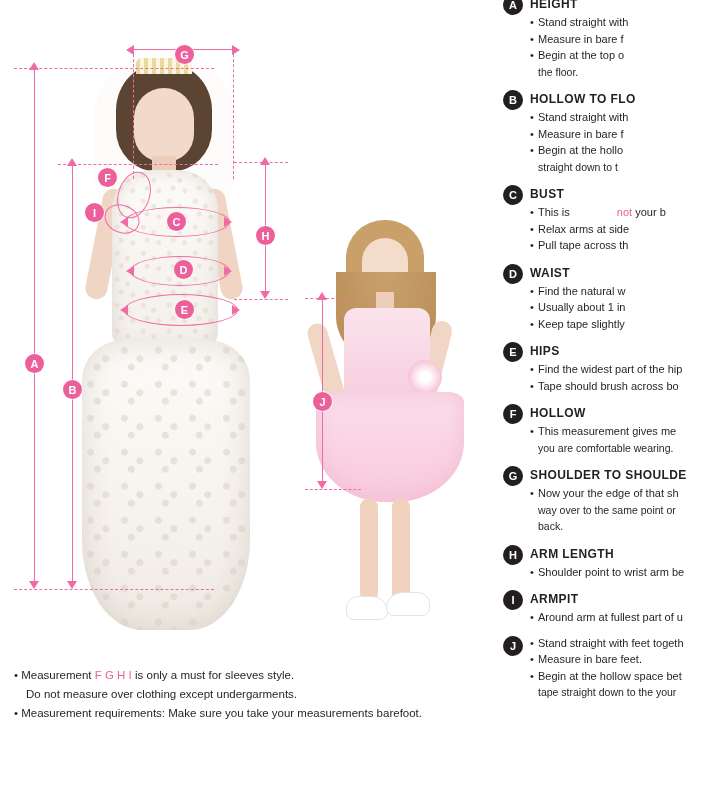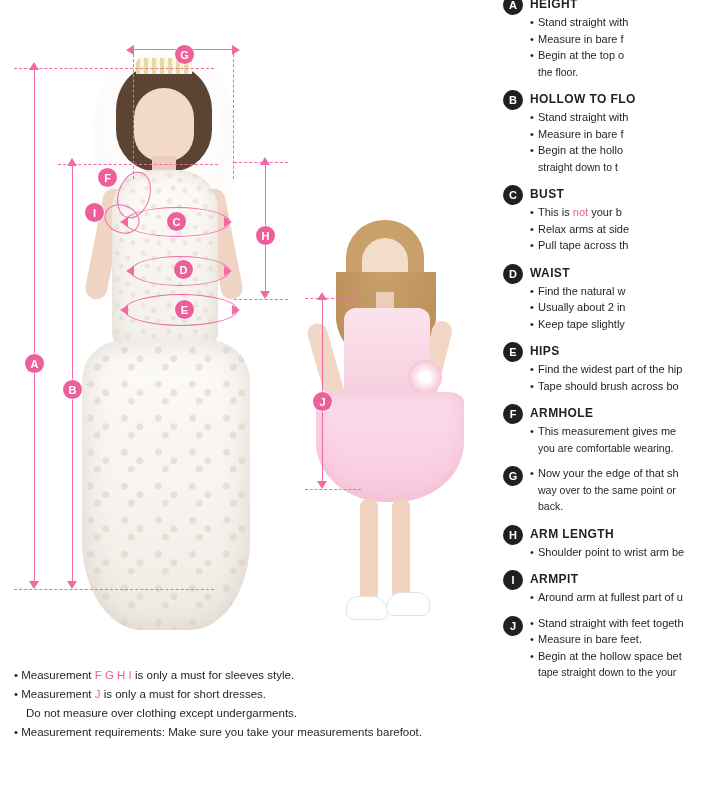--- a/index.html
+++ b/index.html
@@ -151,21 +151,21 @@
   .instr-block{position:relative;padding:0 0 9px 30px;}
   .badge{
     position:absolute;left:3px;top:1px;width:20px;height:20px;border-radius:50%;
     background:#231f20;color:#ffffff;font-size:11px;font-weight:bold;
     display:flex;align-items:center;justify-content:center;
   }
   .instr-title{font-size:12px;font-weight:bold;letter-spacing:.4px;line-height:20px;}
   .instr-item{font-size:11px;line-height:16.5px;white-space:nowrap;}
   .instr-cont{font-size:10.5px;line-height:16.5px;padding-left:8px;white-space:nowrap;}
   .bul{display:inline-block;width:8px;}
-  .underline{}
+  .underline{margin-left:44px;}
 </style>
 </head>
 <body>
 
 <div class="page">
 
   <div class="left">
 
     <div class="model bride">
       <div class="veil"></div>
@@ -249,23 +249,20 @@
     <div class="vsolid" style="left:322px;top:300px;height:186px;"></div>
     <div class="arrow-up" style="left:317px;top:292px;"></div>
     <div class="arrow-down" style="left:317px;top:481px;"></div>
     <div class="marker" style="left:313px;top:392px;">J</div>
   </div>
 
   <div class="notes">
     <div class="line">
       <span>• </span><span>Measurement </span><span class="pink">F G H I</span><span> is only a must for sleeves style.</span>
     </div>
-    <div class="line">
-      <span>• </span><span>Measurement </span><span class="pink">J</span><span> is only a must for short dresses.</span>
-    </div>
     <div class="line sub">Do not measure over clothing except undergarments.</div>
     <div class="line">
       <span>• </span><span>Measurement requirements: Make sure you take your measurements barefoot.</span>
     </div>
   </div>
 
   <div class="right">
 
     <div class="instr-block" style="margin-top:-6px;">
       <div class="badge">A</div>
@@ -290,40 +287,41 @@
       <div class="instr-title">BUST</div>
       <div class="instr-item"><span class="bul">•</span><span>This is </span><span class="pink underline">not</span><span> your b</span></div>
       <div class="instr-item"><span class="bul">•</span><span>Relax arms at side</span></div>
       <div class="instr-item"><span class="bul">•</span><span>Pull tape across th</span></div>
     </div>
 
     <div class="instr-block">
       <div class="badge">D</div>
       <div class="instr-title">WAIST</div>
       <div class="instr-item"><span class="bul">•</span><span>Find the natural w</span></div>
-      <div class="instr-item"><span class="bul">•</span><span>Usually about 2 in</span></div>
+      <div class="instr-item"><span class="bul">•</span><span>Usually about 1 in</span></div>
       <div class="instr-item"><span class="bul">•</span><span>Keep tape slightly</span></div>
     </div>
 
     <div class="instr-block">
       <div class="badge">E</div>
       <div class="instr-title">HIPS</div>
       <div class="instr-item"><span class="bul">•</span><span>Find the widest part of the hip</span></div>
       <div class="instr-item"><span class="bul">•</span><span>Tape should brush across bo</span></div>
     </div>
 
     <div class="instr-block">
       <div class="badge">F</div>
-      <div class="instr-title">ARMHOLE</div>
+      <div class="instr-title">HOLLOW</div>
       <div class="instr-item"><span class="bul">•</span><span>This measurement gives me</span></div>
       <div class="instr-cont">you are comfortable wearing.</div>
     </div>
 
     <div class="instr-block">
       <div class="badge">G</div>
+      <div class="instr-title">SHOULDER TO SHOULDE</div>
       <div class="instr-item"><span class="bul">•</span><span>Now your the edge of that sh</span></div>
       <div class="instr-cont">way over to the same point or</div>
       <div class="instr-cont">back.</div>
     </div>
 
     <div class="instr-block">
       <div class="badge">H</div>
       <div class="instr-title">ARM LENGTH</div>
       <div class="instr-item"><span class="bul">•</span><span>Shoulder point to wrist arm be</span></div>
     </div>

